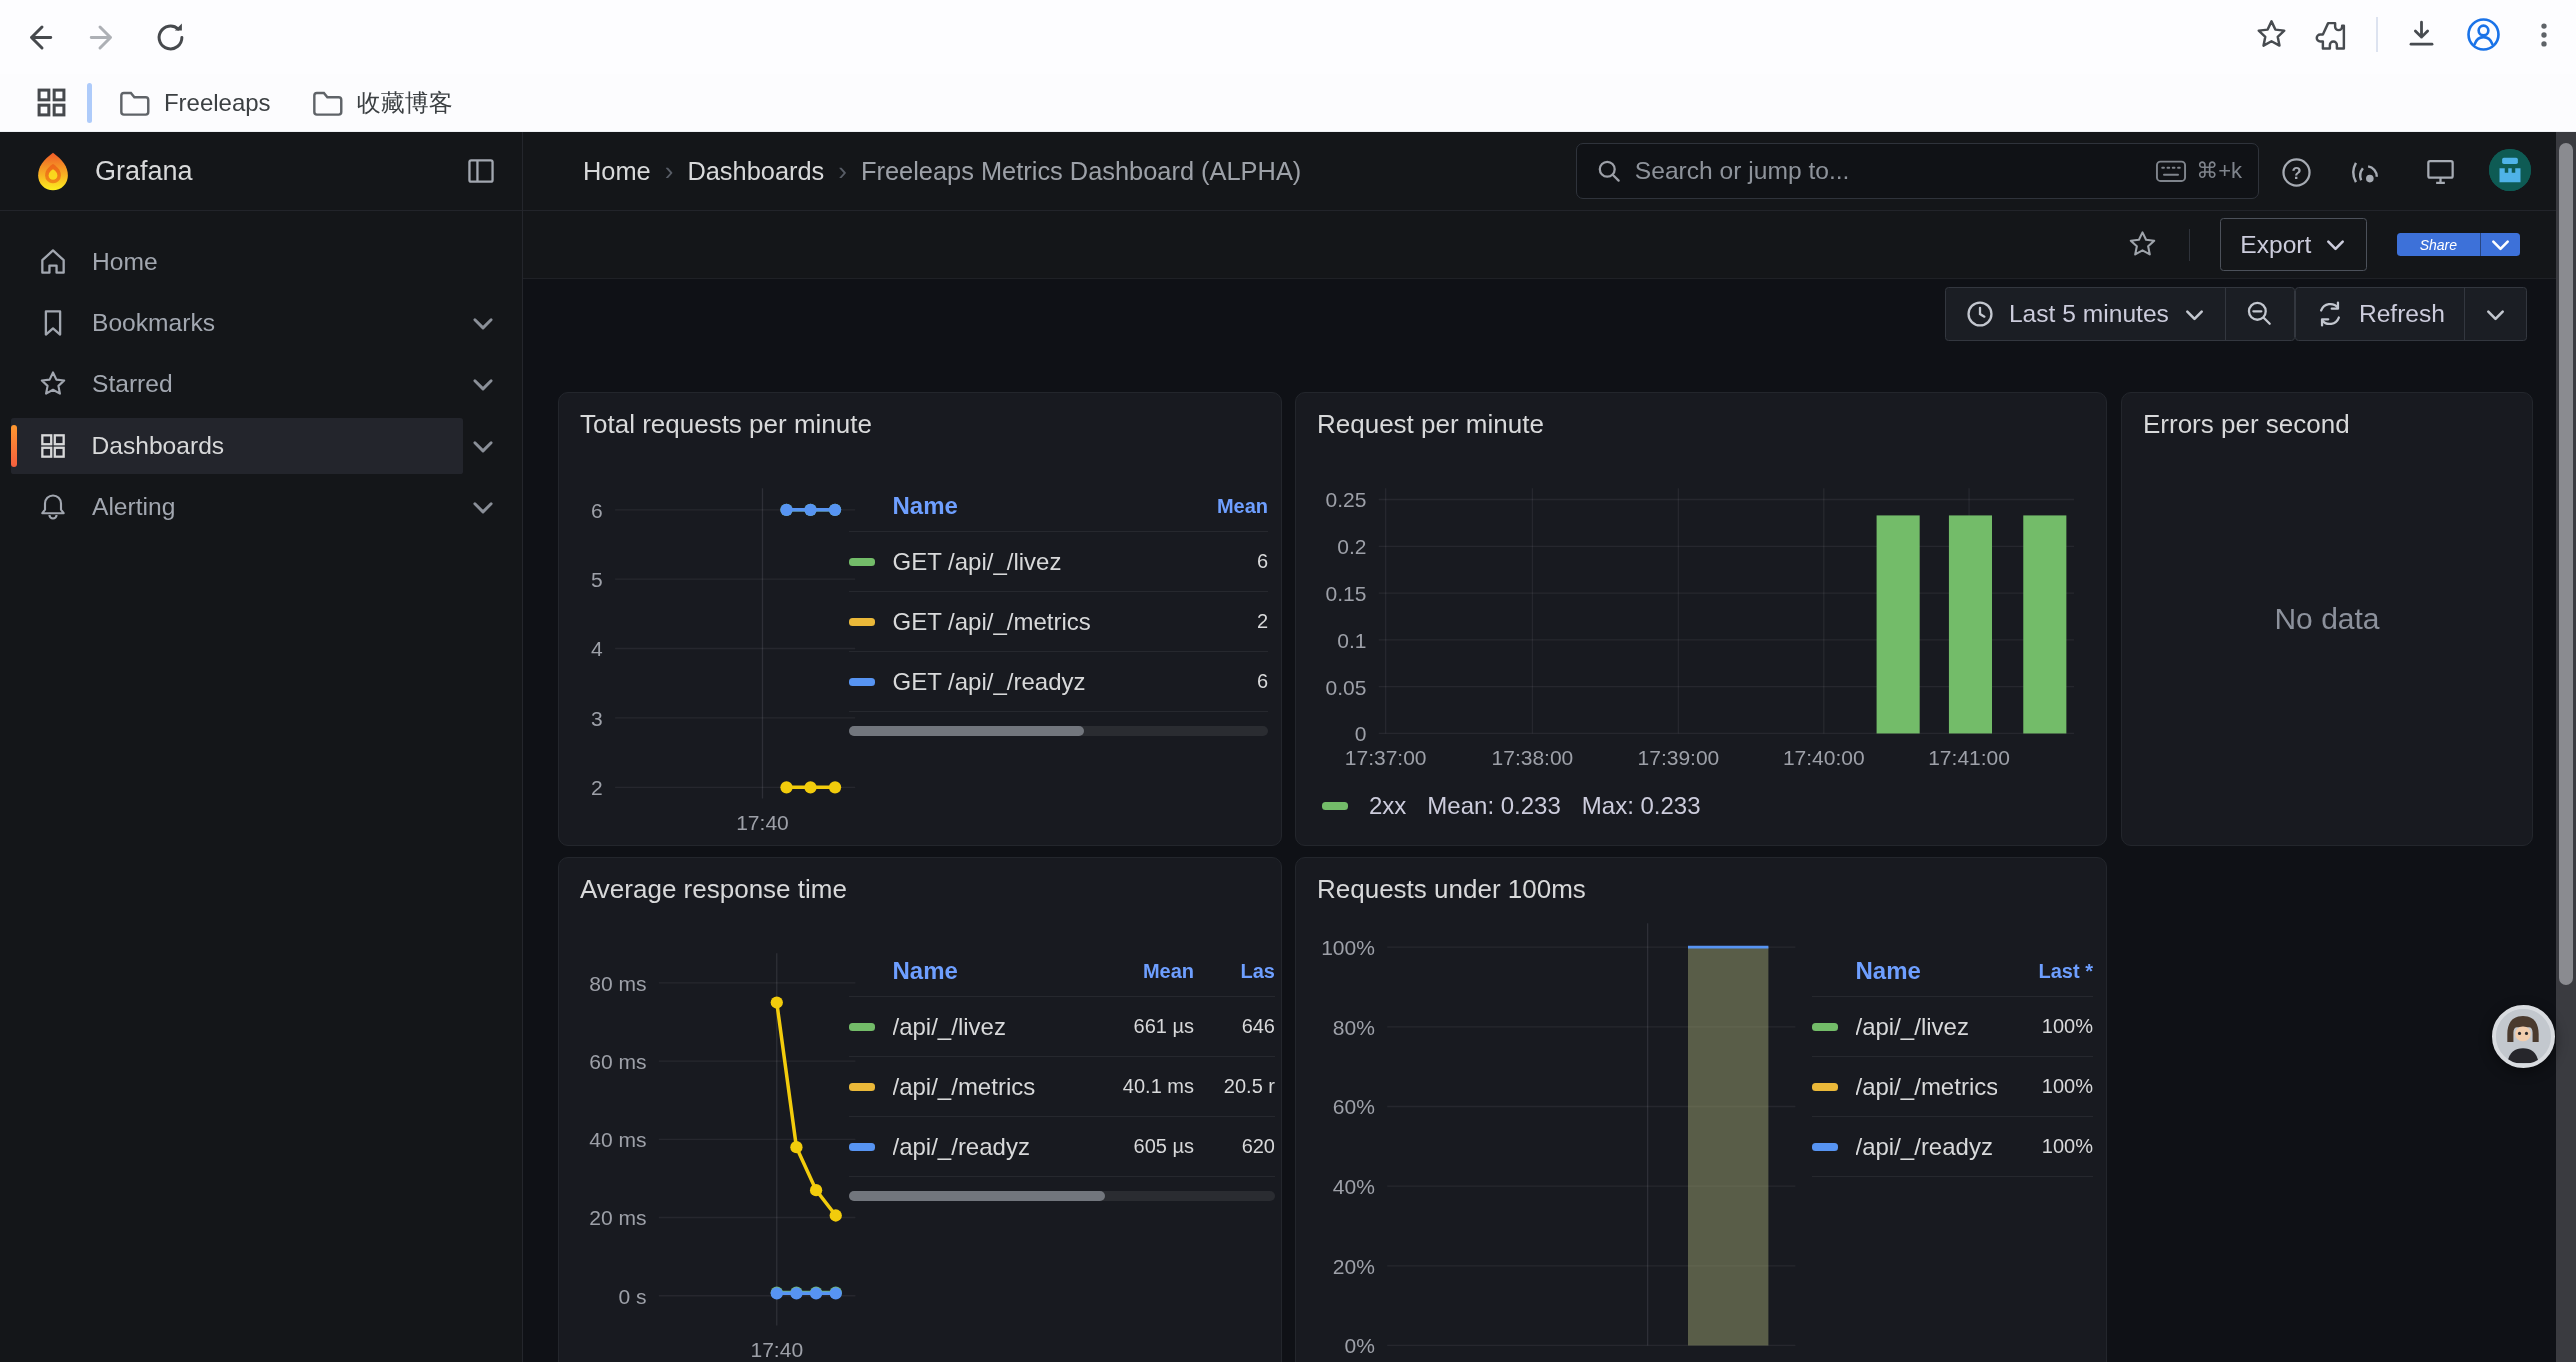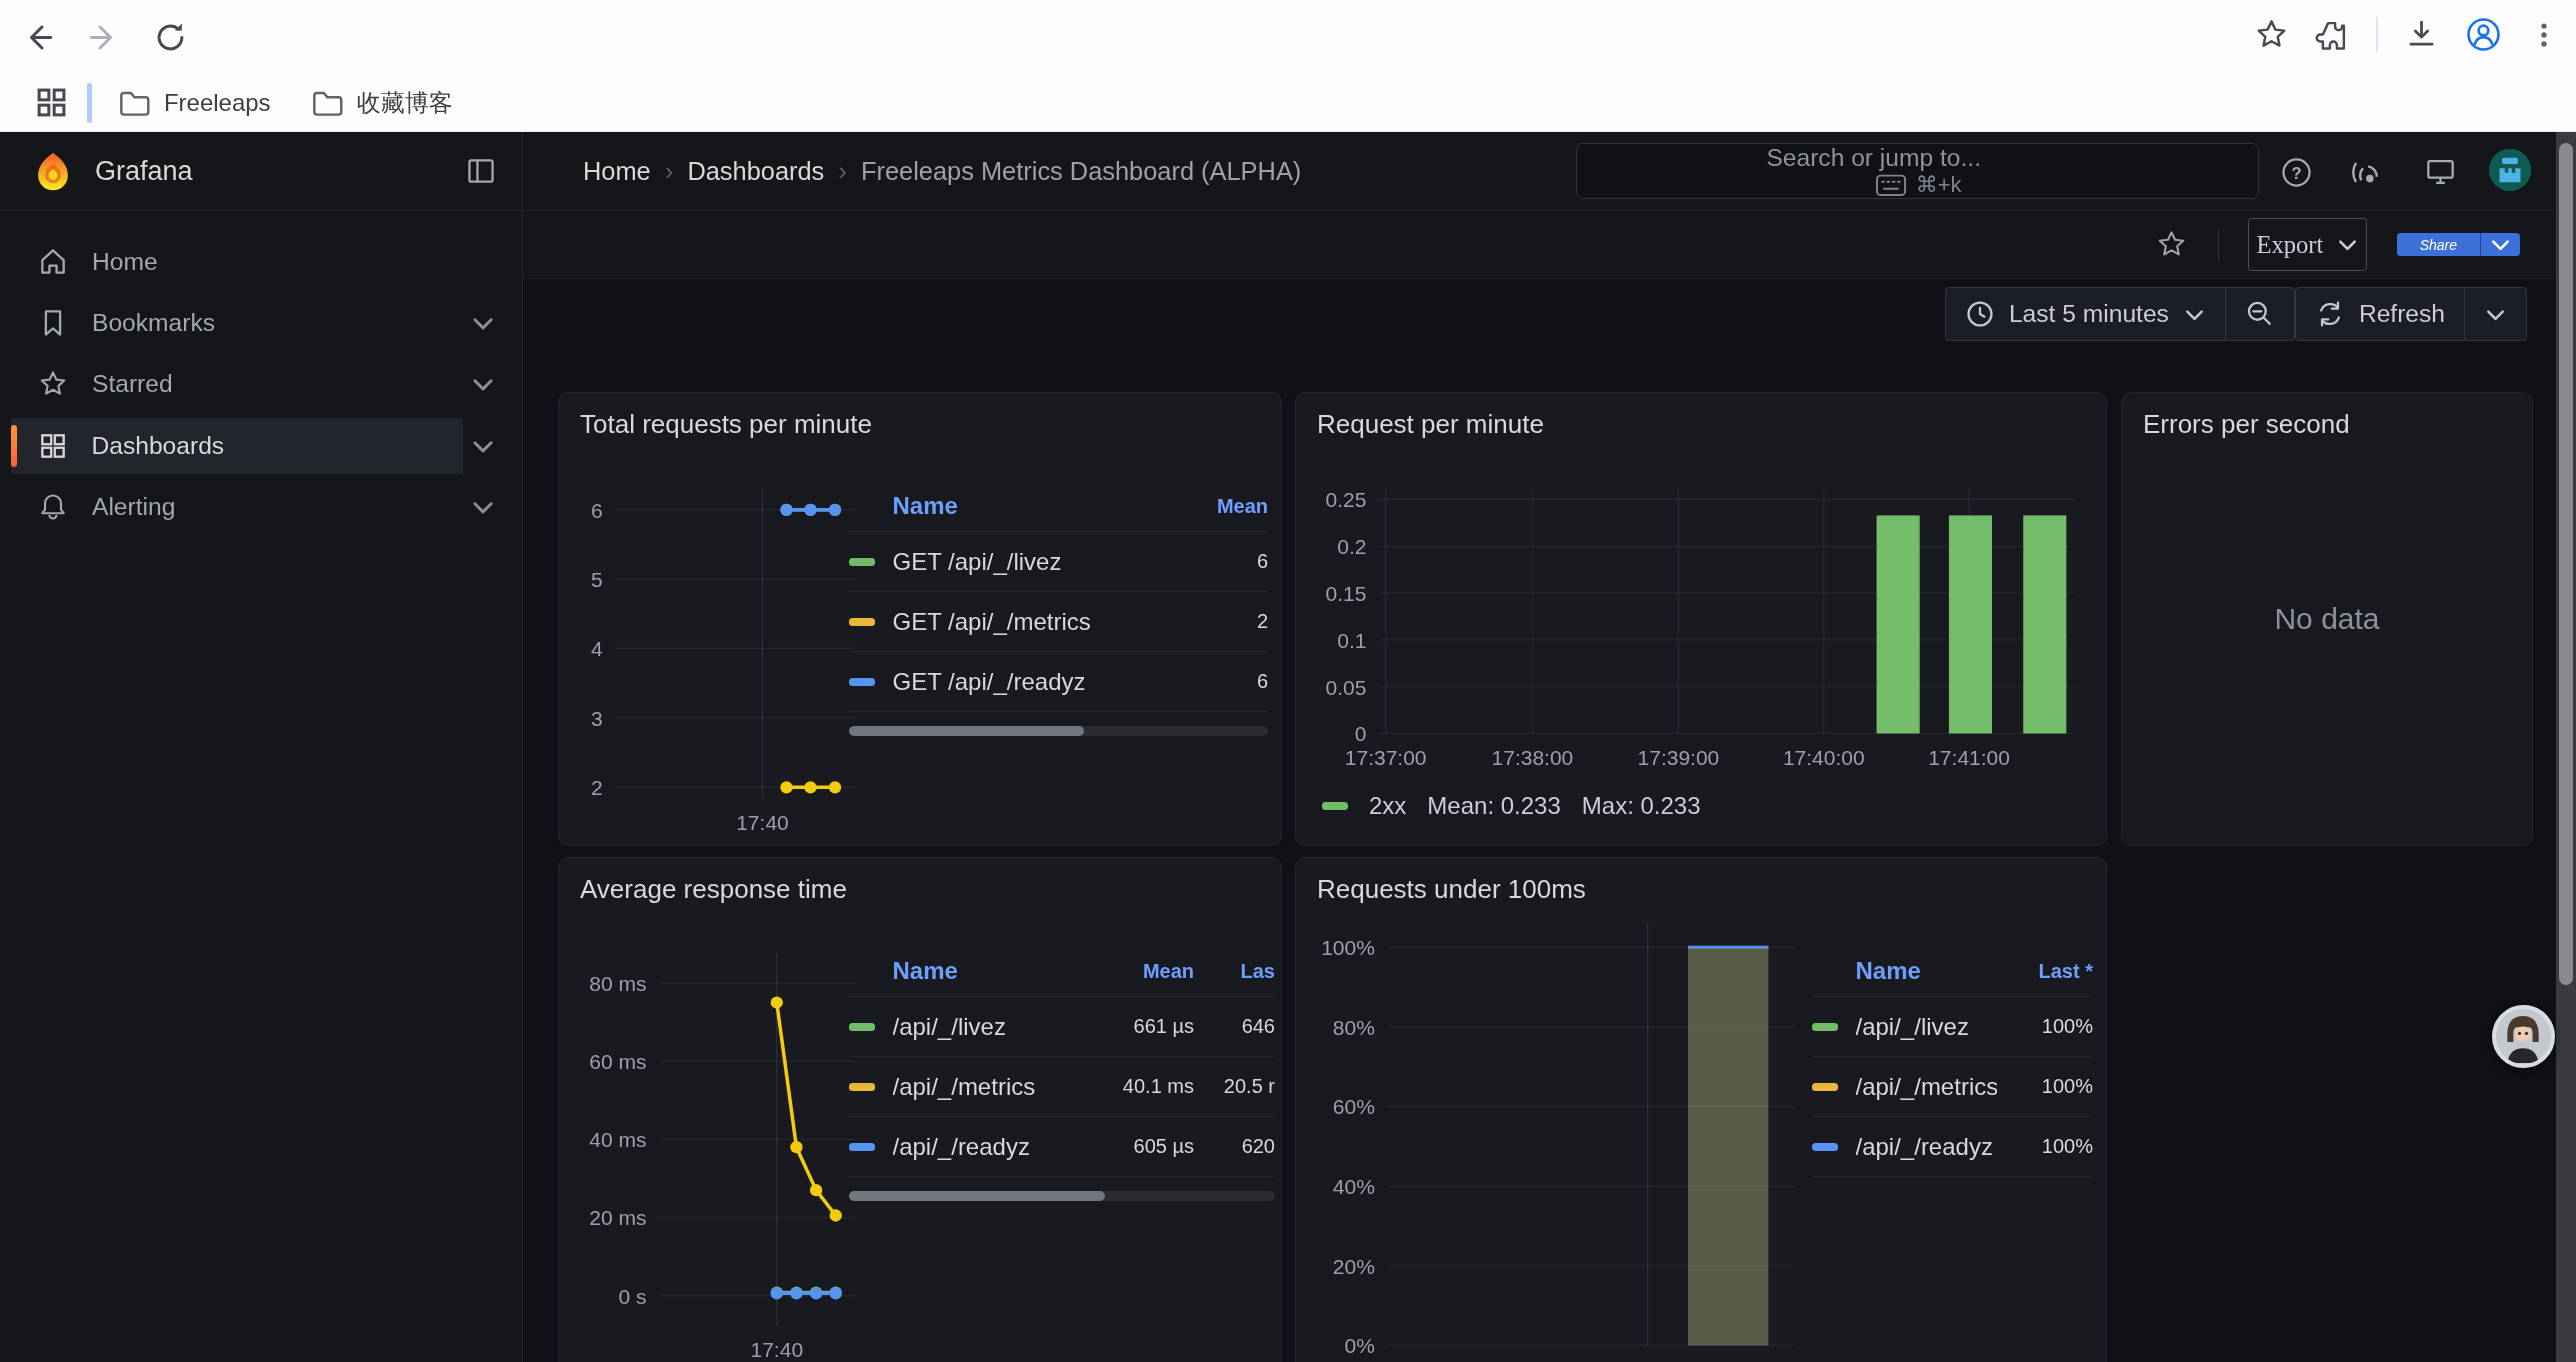--- a/index.html
+++ b/index.html
@@ -50,37 +50,37 @@
   
   .main { position:relative; flex:1; display:flex; flex-direction:column; }
   .crumb-bar { position:relative; height:79px; background:#141619;
                border-bottom:0.9px solid #22242A; display:flex; align-items:center;
                padding-left:60px; }
   .crumbs { display:flex; align-items:center; gap:14px; font-size:25.4px; }
   .crumb { color:#D8D9DA; } .crumb-sep { color:#585D66; font-size:26px; }
   .crumb.current { color:#9DA1A8; }
   .search-box { position:absolute; right:317px; top:11.4px; width:683px; height:56px;
                 background:#101216; border:0.9px solid #2F333B; border-radius:7px;
-                display:flex; align-items:center; padding:0 16px 0 17.5px;flex-direction:column; }
+                display:flex; align-items:center; padding:0 16px 0 17.5px; }
   .search-box input { flex:1; background:transparent; border:none; outline:none;
                       color:#C7CBD2; font-size:24.6px; margin-left:12.3px;
                       font-family:inherit; }
   .search-box input::placeholder { color:#8E939B; }
   .kbd-hint { display:flex; align-items:center; gap:8.8px; color:#7F848C; font-size:22px; }
   .hd-ic { position:absolute; top:24px; color:#A6ABB3; }
   .avatar-gr { position:absolute; right:45px; top:16.7px; width:42px; height:42px;
                border-radius:50%; background:#0E5B54; overflow:hidden; }
 
   .subnav { height:68px; background:#141619; border-bottom:0.9px solid #1F2126;
             display:flex; align-items:center; justify-content:flex-end;
             padding-right:56px; gap:30px; }
   .vdiv { width:0.9px; height:32px; background:#2F333B; }
   .btn { height:53px; display:flex; align-items:center; border-radius:3.5px;
          font-size:24.6px; color:#CCCCDC; }
-  .btn-outline { border:0.9px solid #4C515A; padding:0 7px; gap:12.3px;font-family:Liberation Serif, serif; }
+  .btn-outline { border:0.9px solid #4C515A; padding:0 19px; gap:12.3px; }
   .share-group { display:flex;font-style:italic; }
   .share-main { background:#3D71D9; color:#FFF; font-weight:500; padding:0 23px;
                 border-radius:3.5px 0 0 3.5px; display:flex; align-items:center; }
   .share-chev { background:#3D71D9; width:40px; border-radius:0 3.5px 3.5px 0;
                 border-left:0.9px solid rgba(15,17,22,.45); display:flex;
                 align-items:center; justify-content:center; color:#FFF; }
 
   
   .dash { position:relative; flex:1; background:#0F1116; overflow:hidden; }
   .timebar { position:absolute; top:8px; right:49px; display:flex; }

